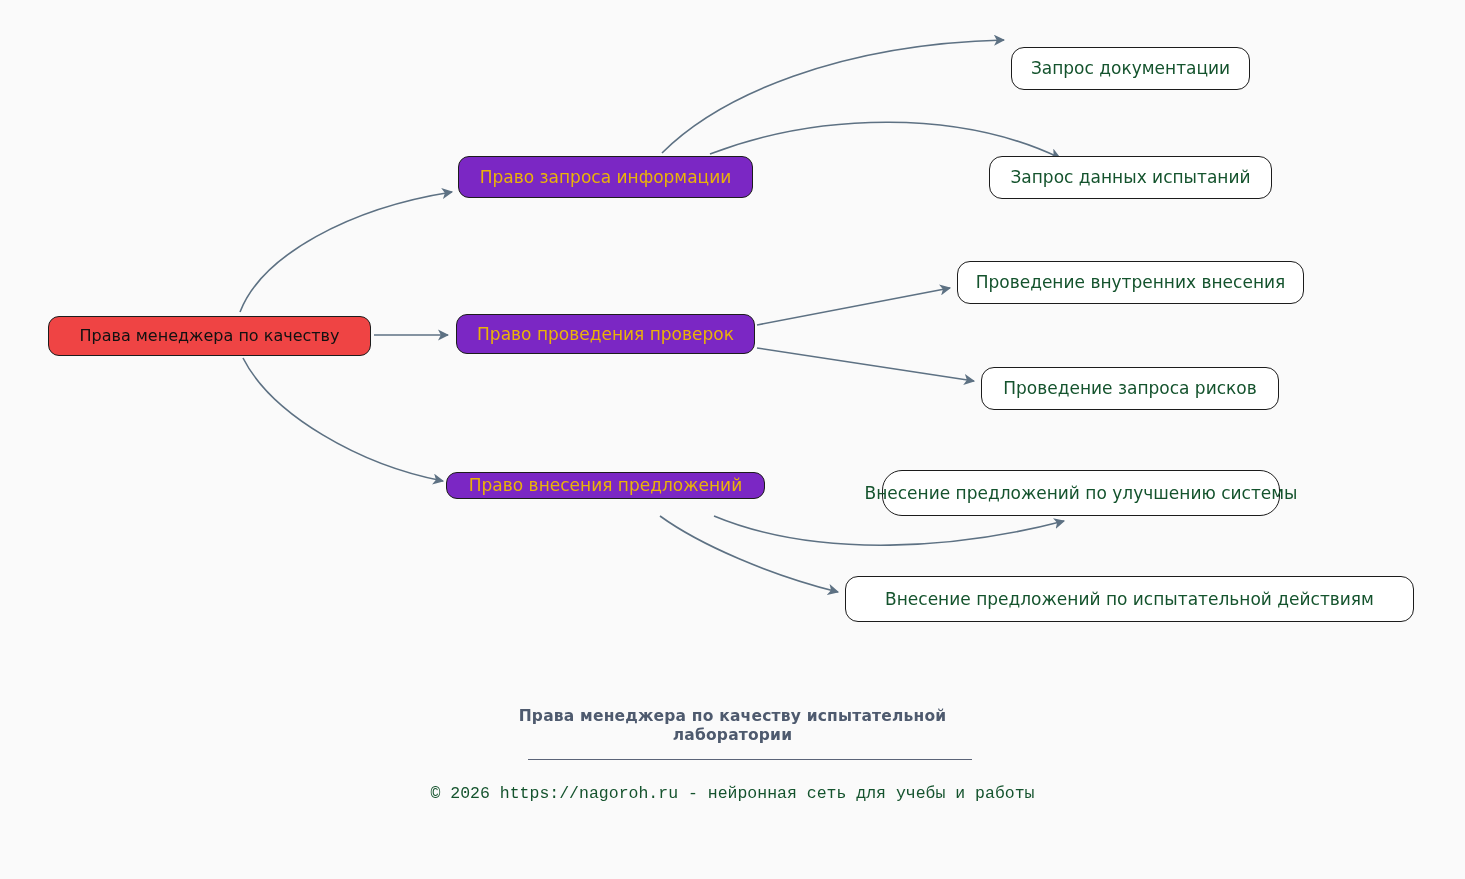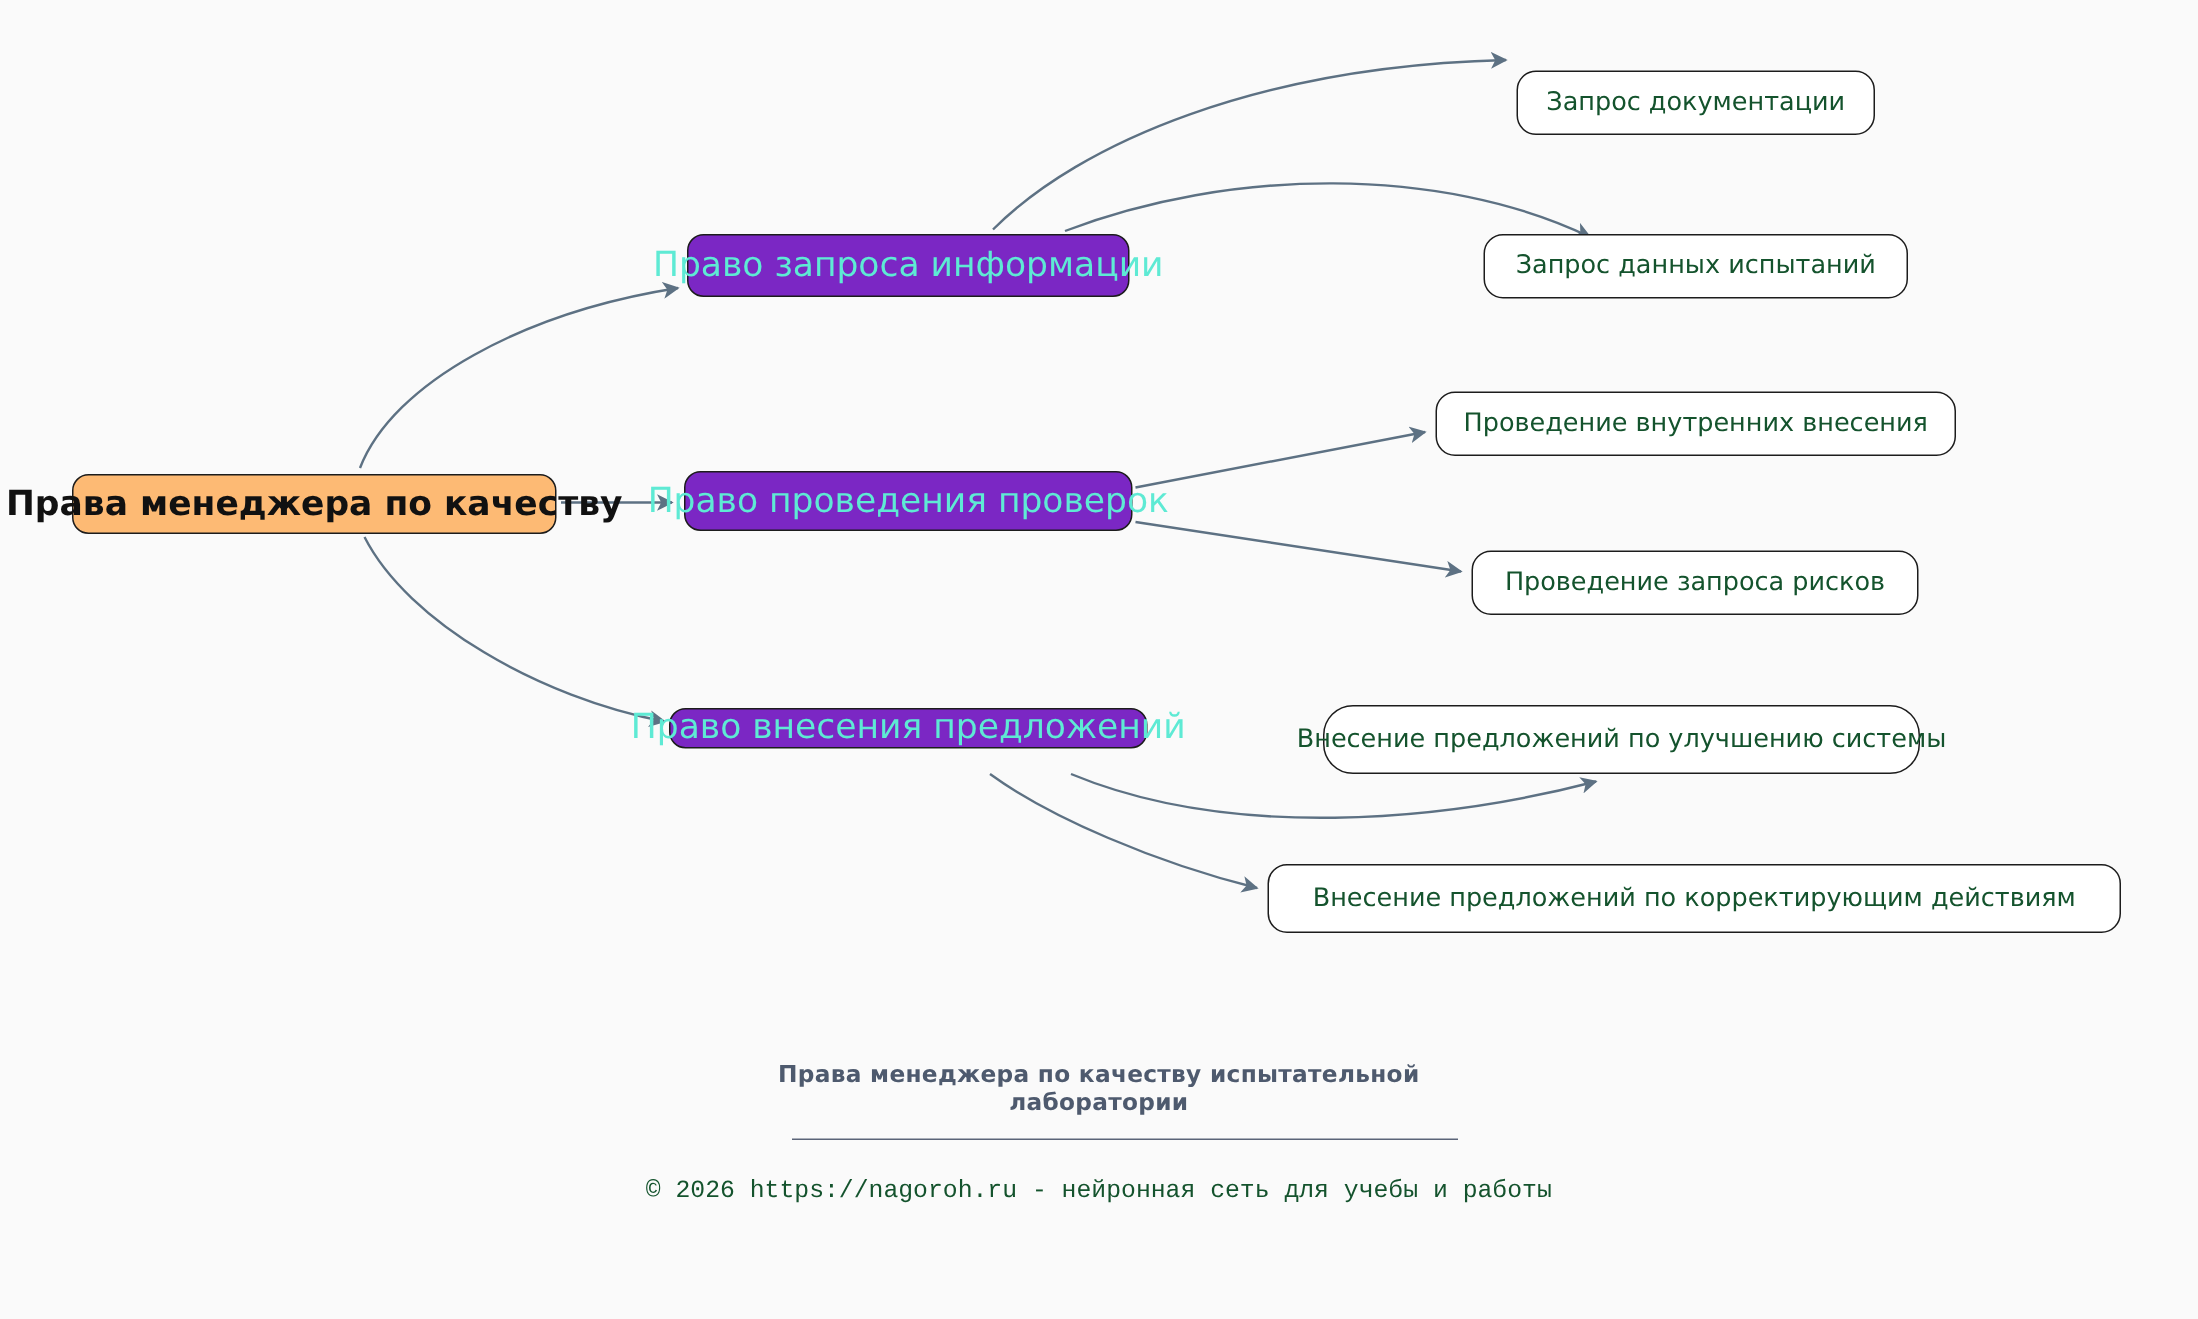--- a/index.html
+++ b/index.html
@@ -38,34 +38,33 @@
     position: absolute;
     box-sizing: border-box;
     display: flex;
     align-items: center;
     justify-content: center;
     white-space: nowrap;
     line-height: 1;
   }
 
   .node-root {
-    background: #fdba74;
+    background: #ef4444;
     border: 1.4px solid #1c1c1c;
     border-radius: 11px;
     color: #111111;
-    font-size: 23px;
-    font-weight: bold;
+    font-size: 16px;
   }
 
   .node-branch {
     background: #7B27C4;
     border: 1.4px solid #1c1c1c;
     border-radius: 11px;
-    color: #5eead4;
-    font-size: 23px;
+    color: #eab308;
+    font-size: 17px;
   }
 
   .node-leaf {
     background: #ffffff;
     border: 1.4px solid #1c1c1c;
     border-radius: 13px;
     color: #14532d;
     font-size: 17px;
   }
 
@@ -145,21 +144,21 @@
       <div class="node node-leaf" style="left: 981px; top: 367px; width: 298px; height: 43px;">
         <span>Проведение запроса рисков</span>
       </div>
       <div class="node node-branch" style="left: 446px; top: 472px; width: 319px; height: 27px;">
         <span>Право внесения предложений</span>
       </div>
       <div class="node node-leaf" style="left: 882px; top: 470px; width: 398px; height: 46px; border-radius: 20px;">
         <span>Внесение предложений по улучшению системы</span>
       </div>
       <div class="node node-leaf" style="left: 845px; top: 576px; width: 569px; height: 46px;">
-        <span>Внесение предложений по корректирующим действиям</span>
+        <span>Внесение предложений по испытательной действиям</span>
       </div>
     </div>
 
   <div class="footer footer-title">
     <span>Права менеджера по качеству испытательной</span><br>
     <span>лаборатории</span>
   </div>
   <div class="footer-rule"></div>
   <div class="footer footer-copy">© 2026 https://nagoroh.ru - нейронная сеть для учебы и работы</div>
 

